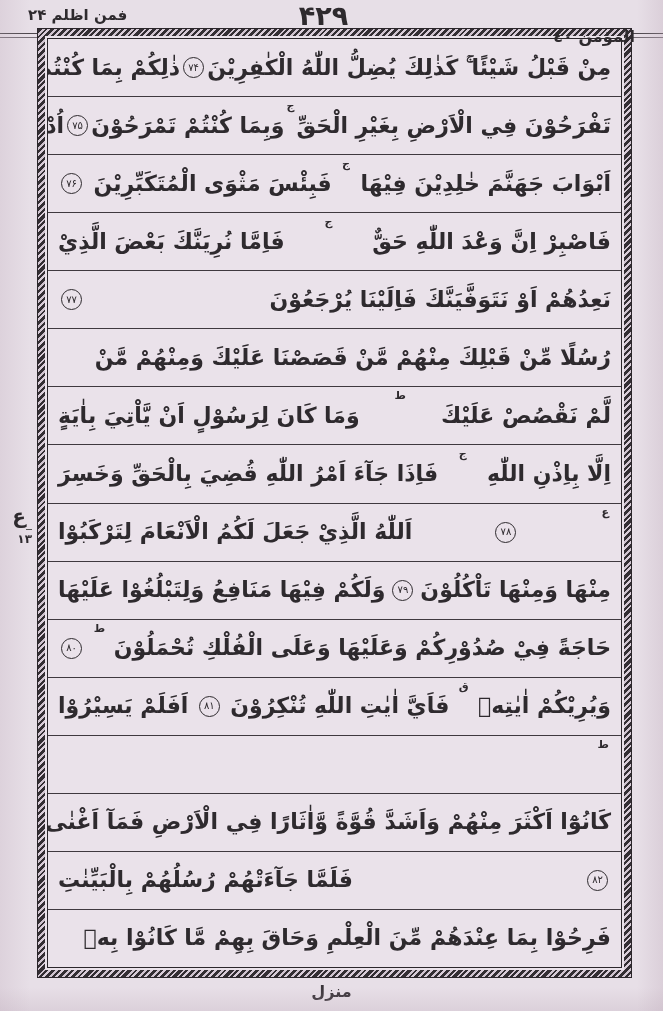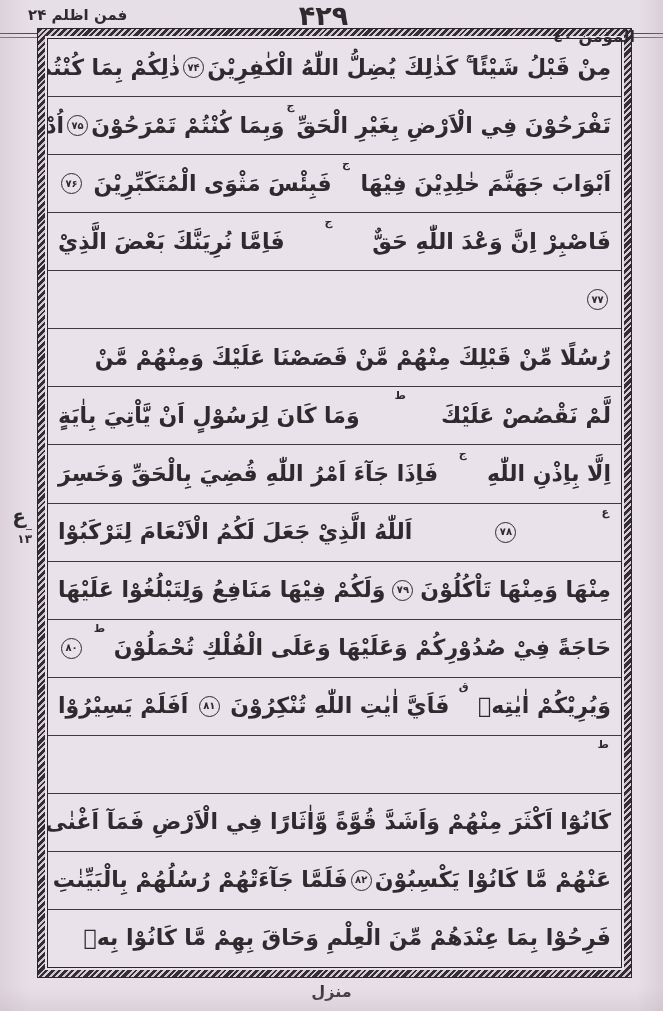--- a/index.html
+++ b/index.html
@@ -51,21 +51,21 @@
     display:flex;align-items:center;justify-content:space-between;
     flex-wrap:nowrap;overflow:hidden;
     font-size:22px;font-weight:bold;line-height:1;
     white-space:nowrap;
   }
   .line:last-child{border-bottom:none;}
   .line .txt{letter-spacing:0;}
   .ayah-num{
     display:inline-flex;align-items:center;justify-content:center;
     min-width:19px;height:19px;border:1.4px solid #2e2a2e;border-radius:50%;
-    font-size:10px;font-weight:bold;line-height:1;margin:0 3px;flex:0 0 auto;
+    font-size:10px;font-weight:normal;line-height:1;margin:0 3px;flex:0 0 auto;
     background:#eae2ea;
     text-align:center;
   }
   .stop-mark{
     font-size:11px;font-weight:bold;align-self:flex-start;margin:3px 2px 0 2px;flex:0 0 auto;
   }
 
   
   .margin-marker{
     position:absolute;left:6px;top:505px;width:26px;z-index:3;
@@ -110,20 +110,21 @@
           <span class="stop-mark">ج</span>
           <span class="txt">فَبِئْسَ مَثْوَى الْمُتَكَبِّرِيْنَ</span>
           <span class="ayah-num">۷۶</span>
         </div>
       <div class="line">
           <span class="txt">فَاصْبِرْ اِنَّ وَعْدَ اللّٰهِ حَقٌّ</span>
           <span class="stop-mark">ج</span>
           <span class="txt">فَاِمَّا نُرِيَنَّكَ بَعْضَ الَّذِيْ</span>
         </div>
       <div class="line">
+          <span class="txt">نَعِدُهُمْ اَوْ نَتَوَفَّيَنَّكَ فَاِلَيْنَا يُرْجَعُوْنَ</span>
           <span class="ayah-num">۷۷</span>
         </div>
       <div class="line">
           <span class="txt">رُسُلًا مِّنْ قَبْلِكَ مِنْهُمْ مَّنْ قَصَصْنَا عَلَيْكَ وَمِنْهُمْ مَّنْ</span>
         </div>
       <div class="line">
           <span class="txt">لَّمْ نَقْصُصْ عَلَيْكَ</span>
           <span class="stop-mark">ط</span>
           <span class="txt">وَمَا كَانَ لِرَسُوْلٍ اَنْ يَّاْتِيَ بِاٰيَةٍ</span>
         </div>
@@ -154,21 +155,20 @@
           <span class="ayah-num">۸۱</span>
           <span class="txt">اَفَلَمْ يَسِيْرُوْا</span>
         </div>
       <div class="line">
           <span class="stop-mark">ط</span>
         </div>
       <div class="line">
           <span class="txt">كَانُوْٓا اَكْثَرَ مِنْهُمْ وَاَشَدَّ قُوَّةً وَّاٰثَارًا فِي الْاَرْضِ فَمَآ اَغْنٰى</span>
         </div>
       <div class="line">
-          <span class="txt">عَنْهُمْ مَّا كَانُوْا يَكْسِبُوْنَ</span>
           <span class="ayah-num">۸۲</span>
           <span class="txt">فَلَمَّا جَآءَتْهُمْ رُسُلُهُمْ بِالْبَيِّنٰتِ</span>
         </div>
       <div class="line">
           <span class="txt">فَرِحُوْا بِمَا عِنْدَهُمْ مِّنَ الْعِلْمِ وَحَاقَ بِهِمْ مَّا كَانُوْا بِهٖ</span>
         </div>
     </div>
   </div>
 </div>
 

